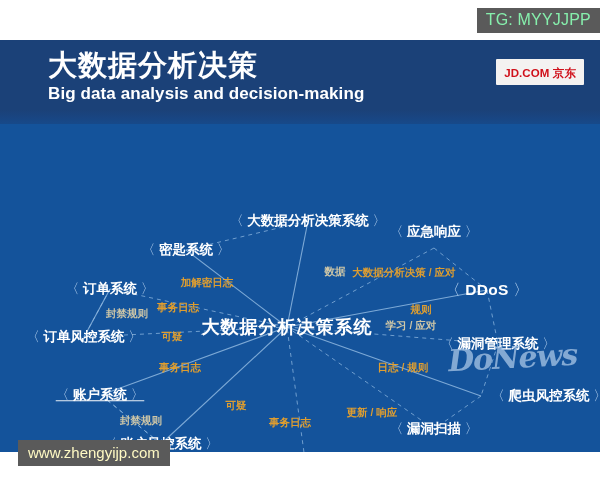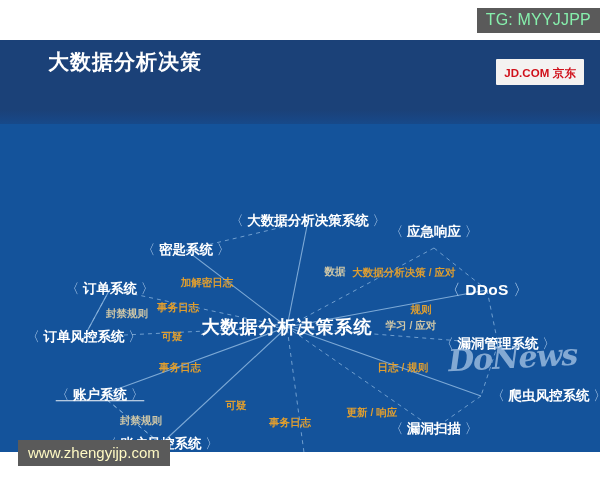--- a/index.html
+++ b/index.html
@@ -13,21 +13,21 @@
 
   
   #slide{position:absolute;left:0;top:40px;width:600px;height:412px;
          background:#14539b;overflow:hidden;}
 
   
   #header-band{position:absolute;left:0;top:0;width:600px;height:84px;
                background:#1b4178;}
   #header-band:after{content:"";position:absolute;left:0;bottom:0;width:600px;height:14px;
                background:linear-gradient(180deg,#1b4178 0%,#17498a 100%);}
-  #title-cn{position:absolute;left:48px;top:11px;color:#ffffff;font-size:21px;
+  #title-cn{position:absolute;left:48px;top:11px;color:#ffffff;font-size:29px;
             font-weight:bold;letter-spacing:1px;line-height:1;}
   #title-en{position:absolute;left:48px;top:45px;color:#ffffff;font-size:17px;
             font-weight:bold;letter-spacing:.1px;line-height:1;}
   #jd-logo{position:absolute;right:16px;top:19px;background:#f4f2f1;
            padding:4px 8px 4px 8px;border-radius:1px;}
   #jd-logo span{color:#d0101a;font-size:11.5px;font-weight:bold;letter-spacing:.1px;
                 line-height:1;white-space:nowrap;}
 
   
   #graph{position:absolute;left:0;top:84px;width:600px;height:328px;}
@@ -57,20 +57,21 @@
 </head>
 <body>
 
 <div id="top-strip"></div>
 <div id="tg-tag">TG: MYYJJPP</div>
 
 <div id="slide">
 
   <div id="header-band"></div>
   <div id="title-cn">大数据分析决策</div>
+  <div id="title-en">Big data analysis and decision-making</div>
   <div id="jd-logo">
     <span>JD.COM 京东</span>
   </div>
 
   <div id="graph">
     <svg id="edges" viewBox="0 0 600 328" preserveAspectRatio="none">
         <line x1="186" y1="126" x2="287" y2="203" stroke="#8fb8e0" stroke-width="1.1" opacity="0.85"></line>
         <line x1="110" y1="165" x2="287" y2="203" stroke="#8fb8e0" stroke-width="1" opacity="0.75" stroke-dasharray="4 4"></line>
         <line x1="110" y1="165" x2="84" y2="213" stroke="#8fb8e0" stroke-width="1.1" opacity="0.85"></line>
         <line x1="84" y1="213" x2="287" y2="203" stroke="#8fb8e0" stroke-width="1" opacity="0.75" stroke-dasharray="4 4"></line>

